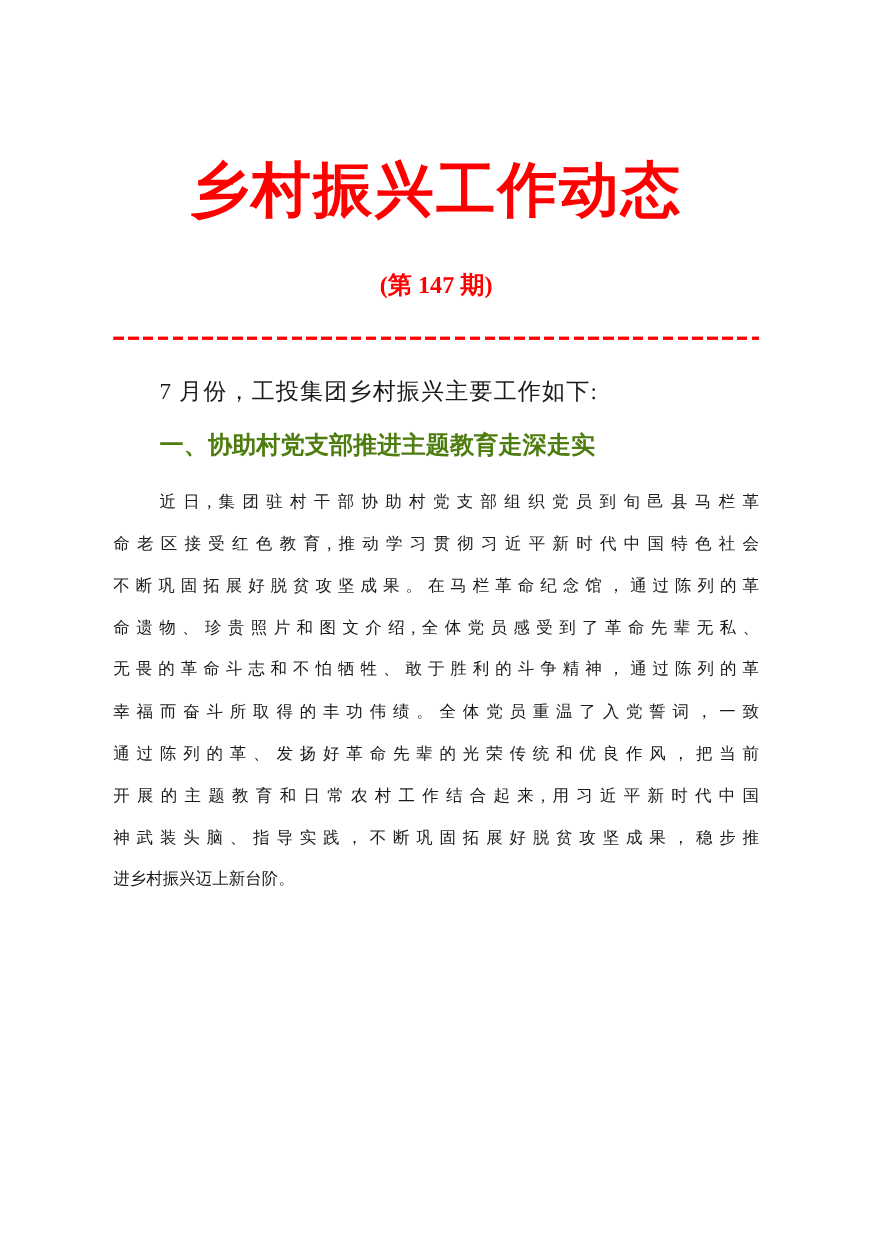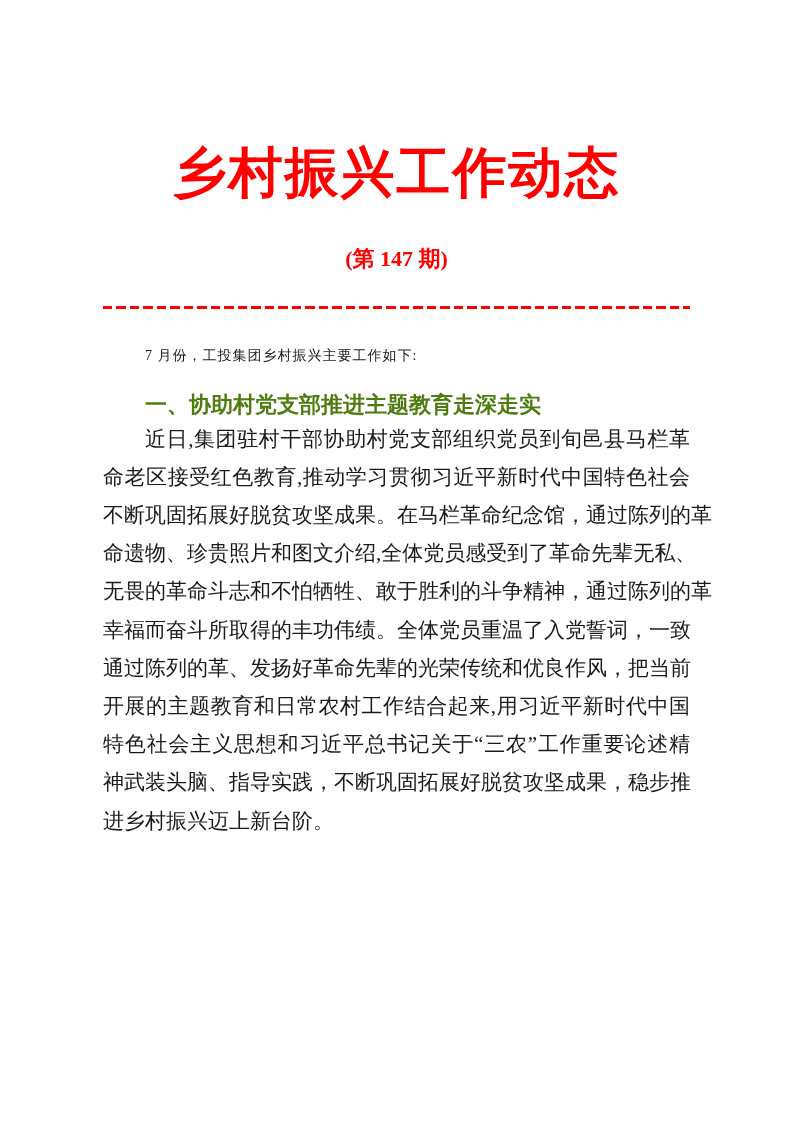--- a/index.html
+++ b/index.html
@@ -44,37 +44,37 @@
     margin-top: 30px;
     height: 2.5px;
     background: repeating-linear-gradient(
       to right,
       var(--accent) 0px, var(--accent) 9.5px,
       transparent 9.5px, transparent 13.5px
     );
   }
   .intro-paragraph {
     margin-top: 33px;
-    font-size: 14px;
+    font-size: 21px;
     line-height: 28px;
     text-indent: 42px;
     letter-spacing: 1px;
   }
   .section-heading {
     margin-top: 20px;
     font-size: 22px;
     line-height: 30px;
     font-weight: bold;
     font-family: "Liberation Sans", sans-serif;
     text-indent: 42px;
     color: #4d7c0f;
   }
   .section-paragraph {
-    margin-top: 0;
-    font-size: 21px;
+    margin-top: 18px;
+    font-size: 15px;
   }
   .para-line {
     line-height: 38.2px;
     text-align: justify;
     text-align-last: justify;
     white-space: nowrap;
   }
   .para-line.first {
     text-indent: 42px;
   }
@@ -100,18 +100,17 @@
 
   <div class="section-paragraph">
     <div class="para-line first">近日,集团驻村干部协助村党支部组织党员到旬邑县马栏革</div>
     <div class="para-line">命老区接受红色教育,推动学习贯彻习近平新时代中国特色社会</div>
     <div class="para-line">不断巩固拓展好脱贫攻坚成果。在马栏革命纪念馆，通过陈列的革</div>
     <div class="para-line">命遗物、珍贵照片和图文介绍,全体党员感受到了革命先辈无私、</div>
     <div class="para-line">无畏的革命斗志和不怕牺牲、敢于胜利的斗争精神，通过陈列的革</div>
     <div class="para-line">幸福而奋斗所取得的丰功伟绩。全体党员重温了入党誓词，一致</div>
     <div class="para-line">通过陈列的革、发扬好革命先辈的光荣传统和优良作风，把当前</div>
     <div class="para-line">开展的主题教育和日常农村工作结合起来,用习近平新时代中国</div>
-    <div class="para-line">特色社会主义思想和习近平总书记关于“三农”工作重要论述精</div>
     <div class="para-line">神武装头脑、指导实践，不断巩固拓展好脱贫攻坚成果，稳步推</div>
     <div class="para-line last">进乡村振兴迈上新台阶。</div>
   </div>
 
 </div>
 
 </body></html>

